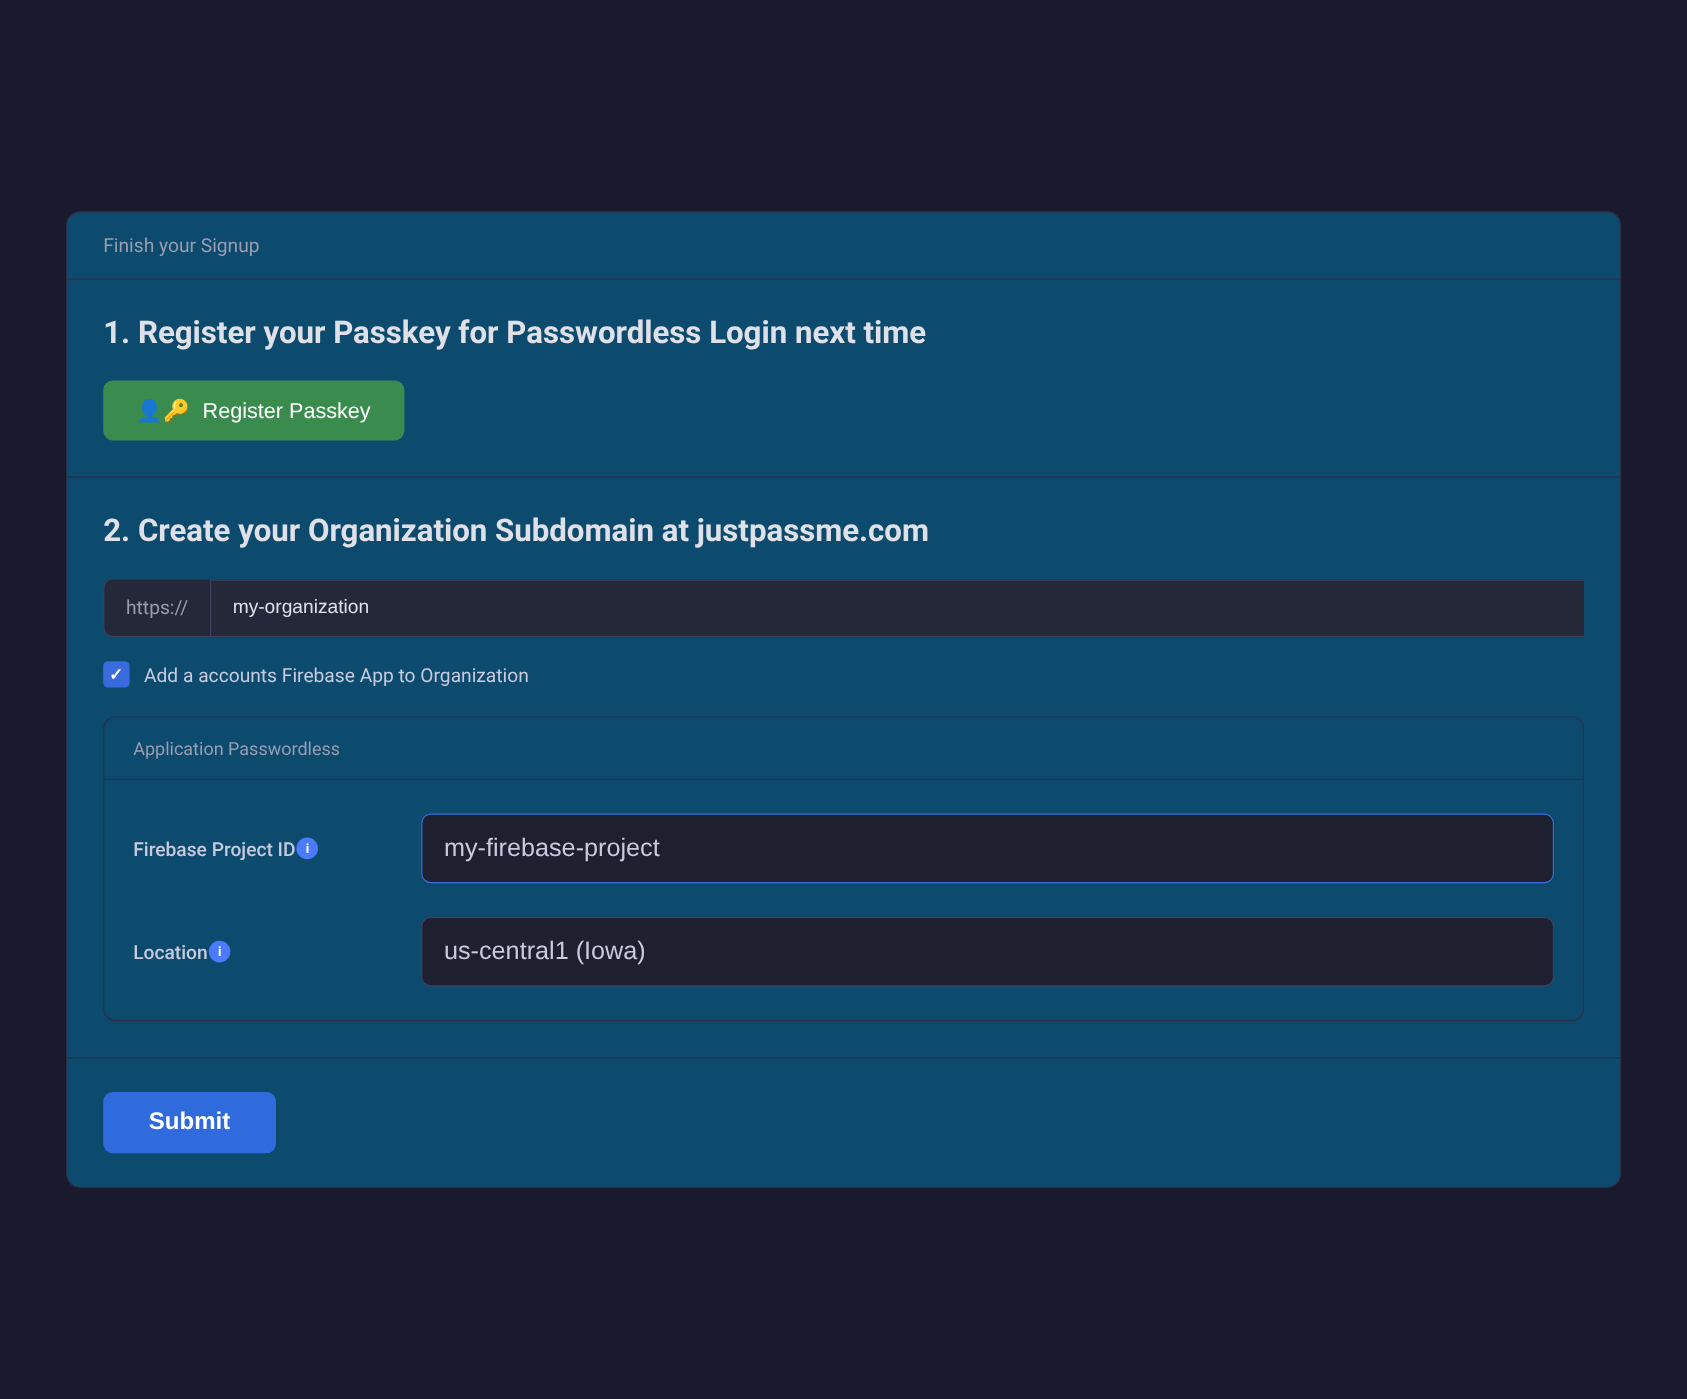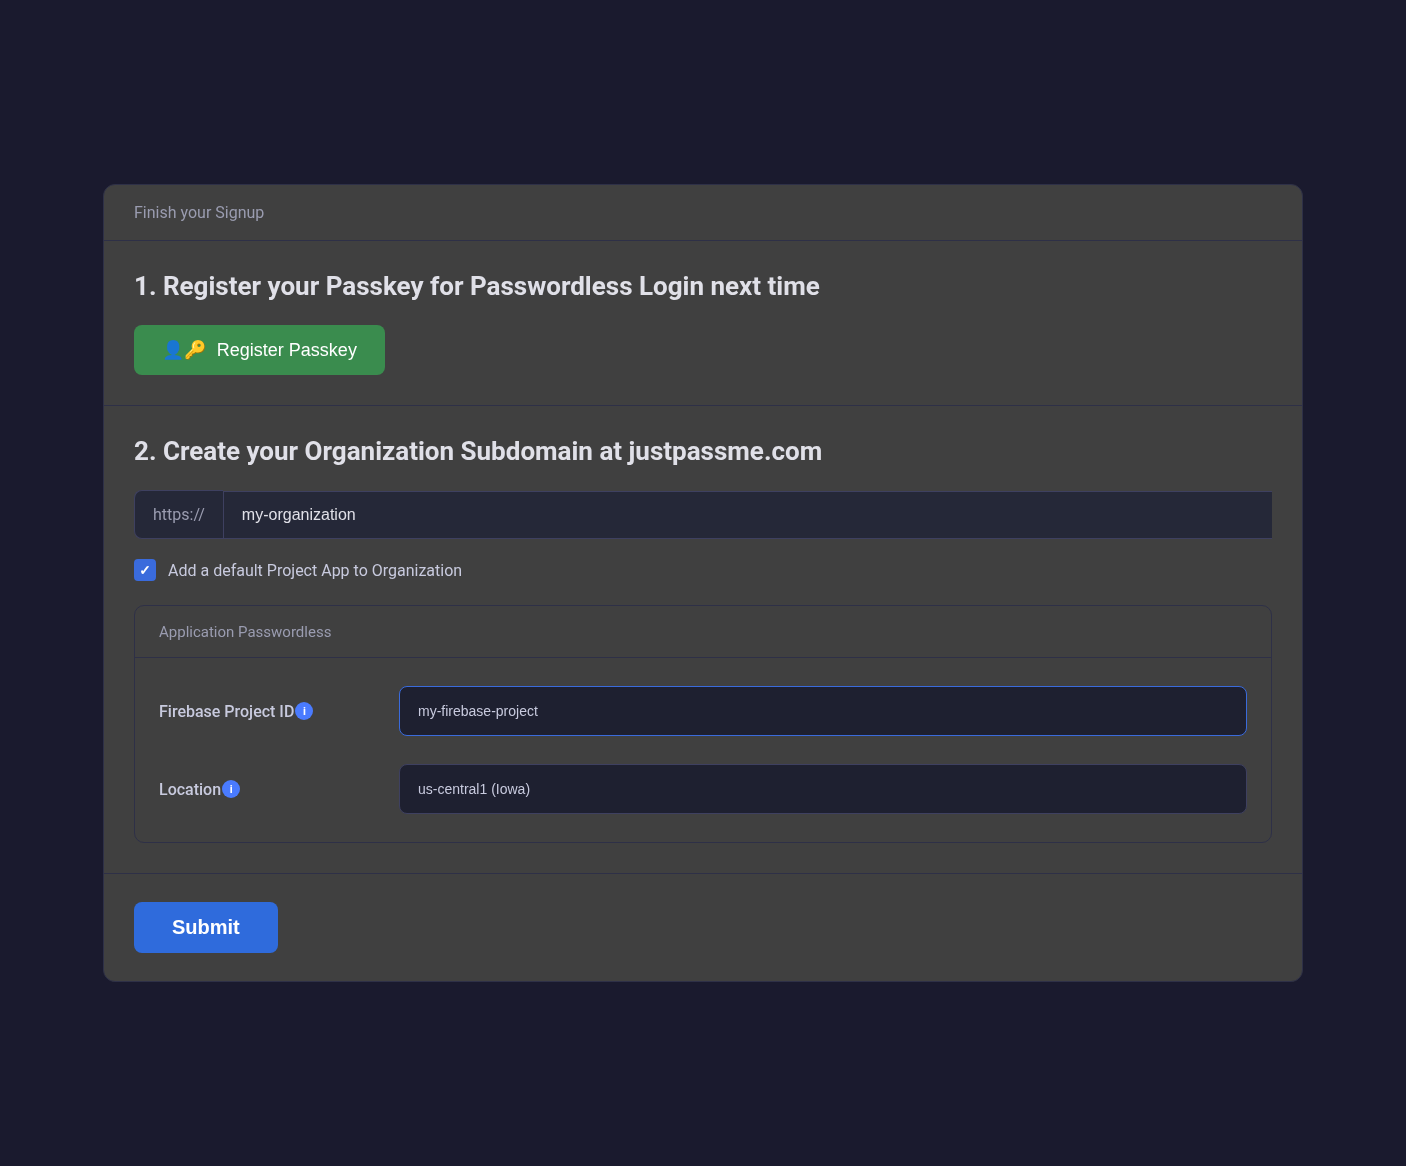--- a/index.html
+++ b/index.html
@@ -11,22 +11,22 @@
     body {
       background-color: #1a1a2e;
       display: flex;
       justify-content: center;
       align-items: center;
       min-height: 100vh;
       font-family: -apple-system, BlinkMacSystemFont, 'Segoe UI', Roboto, sans-serif;
     }
 
     .page-container {
-      width: 1200px;
-      background-color: #404040;
+      width: 1296px;
+      background-color: #0c4a6e;
       border-radius: 12px;
       overflow: hidden;
       border: 1px solid #2e3047;
     }
 
     .page-header {
       padding: 18px 30px;
       border-bottom: 1px solid #2e3047;
     }
 
@@ -195,21 +195,21 @@
       flex-shrink: 0;
     }
 
     .field-input {
       flex: 1;
       background-color: #1e2030;
       color: #c8cade;
       border: 1px solid #3a6bdc;
       border-radius: 8px;
       padding: 16px 18px;
-      font-size: 14px;
+      font-size: 21px;
       outline: none;
     }
 
     .field-input.no-focus {
       border-color: #3e4060;
     }
 
     .submit-section {
       padding: 28px 30px;
     }
@@ -247,21 +247,21 @@
 
     <div class="subdomain-row">
       <div class="subdomain-prefix">https://</div>
       <input class="subdomain-input" type="text" value="my-organization" style="">
     </div>
 
     <div class="checkbox-row">
       <div class="checkbox-custom">
         <span class="checkmark">✓</span>
       </div>
-      <label class="checkbox-label">Add a default Project App to Organization</label>
+      <label class="checkbox-label">Add a accounts Firebase App to Organization</label>
     </div>
 
     <div class="app-info-card">
       <div class="app-info-header">
         <span class="app-info-header-title">Application Passwordless</span>
       </div>
       <div class="app-info-body">
 
         <div class="field-row">
           <label class="field-label">

